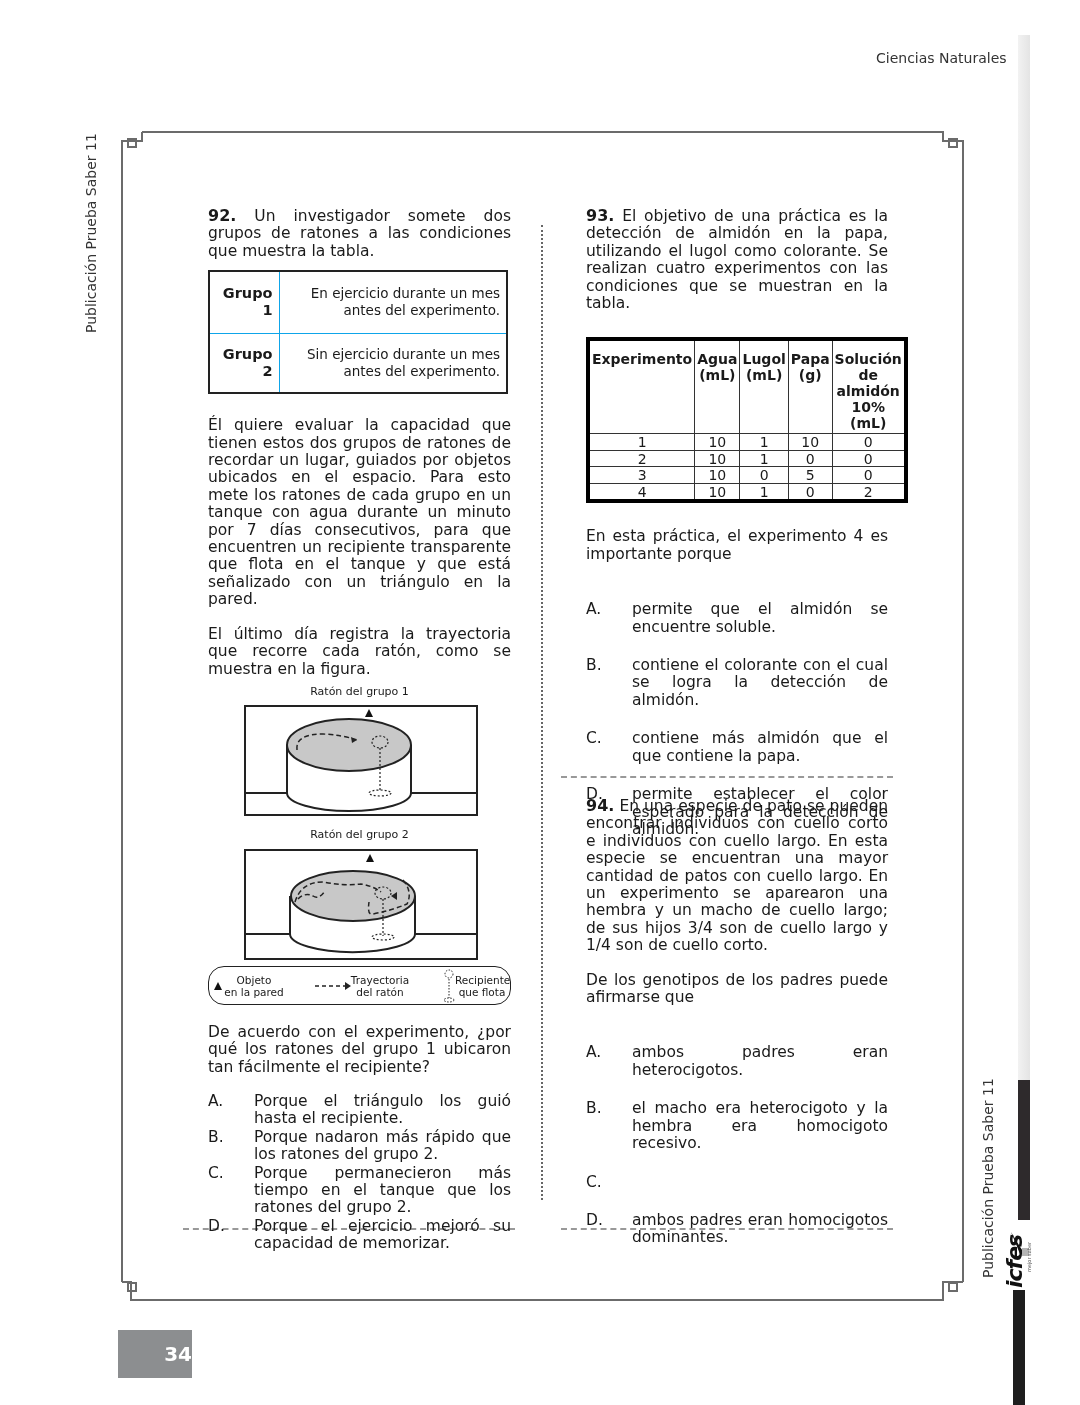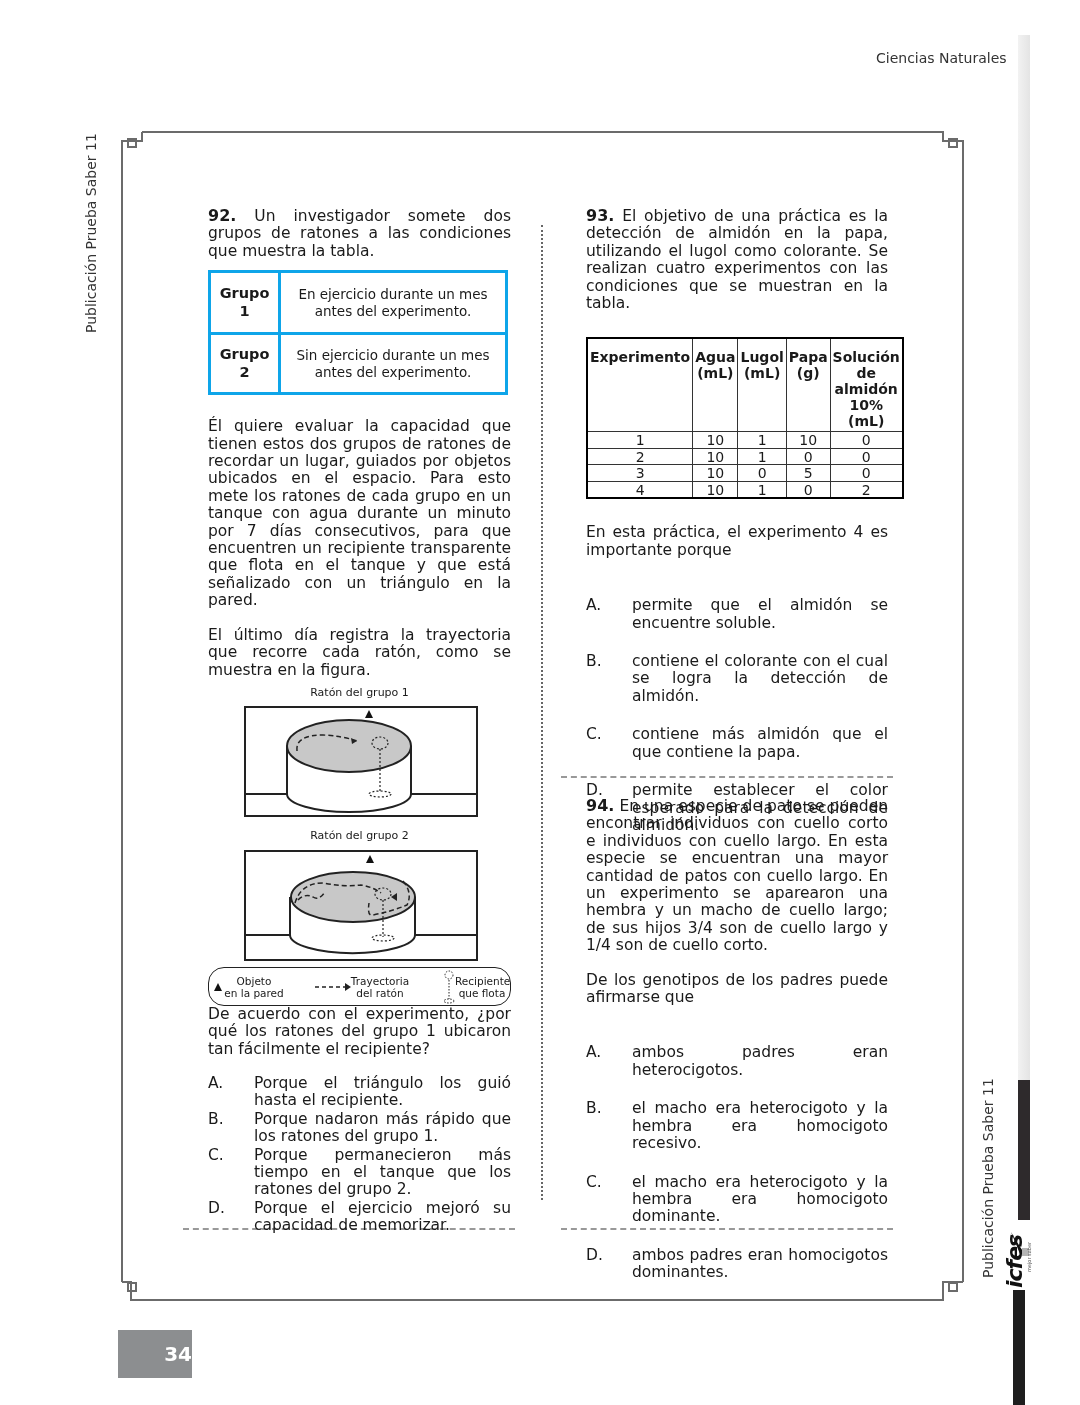--- a/index.html
+++ b/index.html
@@ -22,25 +22,25 @@
   .col-divider { position: absolute; left: 541px; top: 225px; height: 975px; border-left: 2px dotted #666; }
   .hdivider { position: absolute; border-top: 2px dashed #999; height: 0; }
 
   .col { position: absolute; font-size: 15.5px; line-height: 17.4px; text-align: justify; }
   .col-left { left: 208px; top: 207px; width: 303px; }
   .col-right { left: 586px; top: 207px; width: 302px; }
   .qnum { font-weight: bold; font-size: 16px; }
   .para { margin-bottom: 17px; }
 
   table.groups { border-collapse: collapse; width: 300px; margin: 10px 0 0 0; border: 2px solid #222; }
-  table.groups td { border: 3px solid #0ea5e9; padding: 8px 6px; vertical-align: middle; text-align: center; }
+  table.groups td { border: 1px solid #0ea5e9; padding: 8px 6px; vertical-align: middle; text-align: right; }
   table.groups td.g { font-weight: bold; font-size: 14.5px; width: 70px; }
   table.groups td.d { font-size: 13.5px; line-height: 17px; }
 
-  table.exp { border-collapse: collapse; width: 309px; margin-top: 25px; border: 2px solid #000000; font-size: 14px; }
+  table.exp { border-collapse: collapse; width: 309px; margin-top: 25px; border: 4px solid #000000; font-size: 14px; }
   table.exp th { border: 1px solid #333; font-weight: bold; vertical-align: top; padding: 10px 2px 2px; line-height: 16px; text-align: center; }
   table.exp td { border: 1px solid #333; text-align: center; line-height: 14.5px; padding: 1px 0 0; font-size: 14px; }
 
   .fig-title { text-align: center; font-weight: normal; font-size: 11px; margin-top: 6px; }
   .fig-svg { display: block; margin-left: 35px; }
 
   .legend { position: relative; margin: 6px 0 0 0; width: 303px; height: 39px; border: 1.5px solid #222; border-radius: 16px; font-size: 10.5px; line-height: 12px; }
   .legend .item { position: absolute; text-align: center; }
 
   .opt { display: flex; margin-bottom: 1px; }
@@ -156,30 +156,30 @@
       <circle cx="7" cy="5" r="4" fill="none" stroke="#222" stroke-width="1" stroke-dasharray="1.5 1.5"></circle>
       <line x1="7" y1="10" x2="7" y2="29" stroke="#222" stroke-width="1" stroke-dasharray="1.5 1.5"></line>
       <ellipse cx="7" cy="31" rx="5" ry="2" fill="none" stroke="#222" stroke-width="1" stroke-dasharray="1.5 1.5"></ellipse>
     </svg>
     <div class="item" style="left:246px; top:7px; width:54px;text-align:center;">
       <div>Recipiente</div>
       <div>que flota</div>
     </div>
   </div>
 
-  <p style="margin-bottom:17px">De acuerdo con el experimento, ¿por qué los ratones del grupo 1 ubicaron tan fácilmente el recipiente?</p>
+  <p style="margin-top:19px; margin-bottom:17px">De acuerdo con el experimento, ¿por qué los ratones del grupo 1 ubicaron tan fácilmente el recipiente?</p>
 
   <div>
     <div class="opt">
       <span class="letter">A.</span>
       <span class="text">Porque el triángulo los guió hasta el recipiente.</span>
     </div>
     <div class="opt">
       <span class="letter">B.</span>
-      <span class="text">Porque nadaron más rápido que los ratones del grupo 1.</span>
+      <span class="text">Porque nadaron más rápido que los ratones del grupo 2.</span>
     </div>
     <div class="opt">
       <span class="letter">C.</span>
       <span class="text">Porque permanecieron más tiempo en el tanque que los ratones del grupo 2.</span>
     </div>
     <div class="opt">
       <span class="letter">D.</span>
       <span class="text">Porque el ejercicio mejoró su capacidad de memorizar.</span>
     </div>
   </div>
@@ -263,21 +263,20 @@
     <div class="opt">
       <span class="letter">A.</span>
       <span class="text">ambos padres eran heterocigotos.</span>
     </div>
     <div class="opt">
       <span class="letter">B.</span>
       <span class="text">el macho era heterocigoto y la hembra era homocigoto recesivo.</span>
     </div>
     <div class="opt">
       <span class="letter">C.</span>
-      <span class="text">el macho era heterocigoto y la hembra era homocigoto dominante.</span>
     </div>
     <div class="opt">
       <span class="letter">D.</span>
       <span class="text">ambos padres eran homocigotos dominantes.</span>
     </div>
   </div>
 </div>
 
 <div class="page-num">34</div>
 

